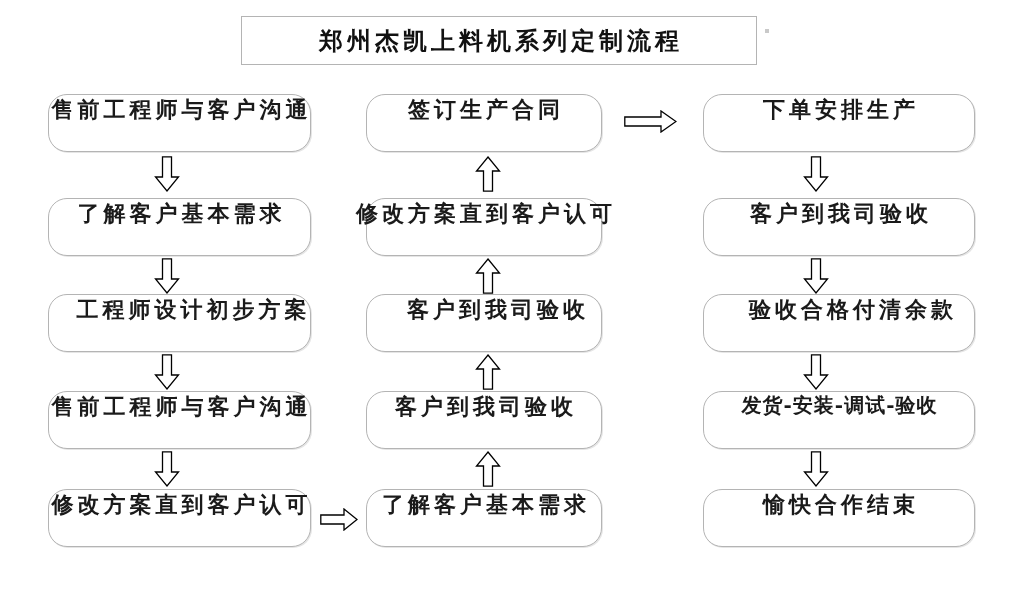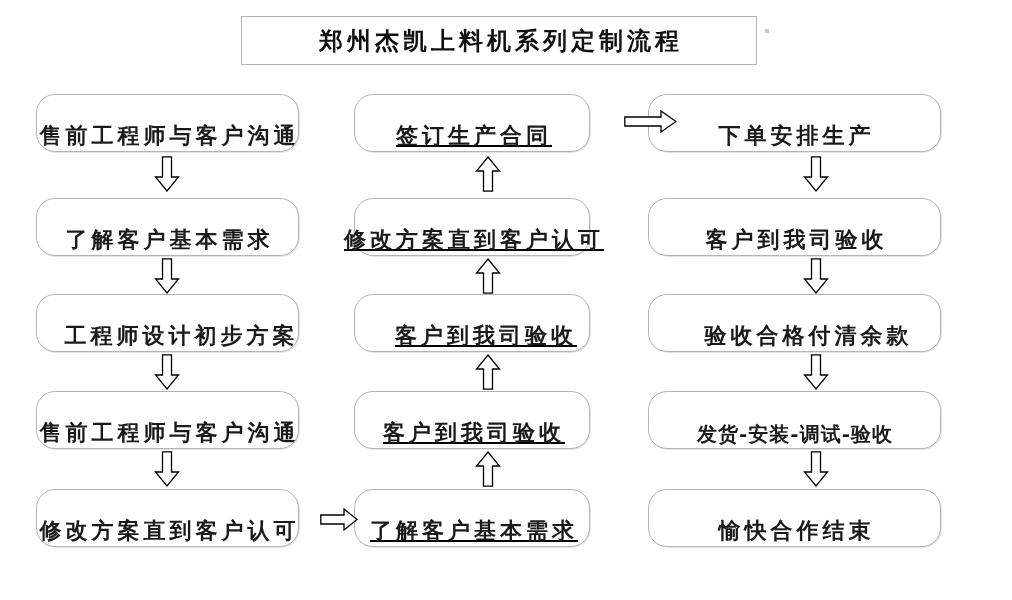--- a/index.html
+++ b/index.html
@@ -28,35 +28,36 @@
     text-indent: 4px;
     color: #111111;
   }
   .box {
     position: absolute;
     height: 58px;
     border: 1px solid #b4b4b4;
     border-radius: 19px;
     background: #ffffff;
     box-sizing: border-box;
-    display: flex; align-items: flex-end; justify-content: center;
+    display: flex; align-items: flex-start; justify-content: center;
     box-shadow: 1px 1px 0 rgba(180,180,180,0.35);
+    margin-left: 12px;
   }
   .box span {
     font-size: 22px;
     font-weight: bold;
     letter-spacing: 4px;
     text-indent: 4px;
     color: #1a1a1a;
     white-space: nowrap;
   }
   .box.tight span { font-size: 20px; letter-spacing: 1px; text-indent: 1px; }
   .col-l { left: 36px;  width: 263px; }
-  .col-m { left: 354px; width: 236px; text-decoration: underline; }
-  .col-r { left: 648px; width: 293px; }
+  .col-m { left: 354px; width: 236px; }
+  .col-r { left: 691px; width: 272px; }
   .row-1 { top: 94px; }
   .row-2 { top: 198px; }
   .row-3 { top: 294px; padding-left: 24px; }
   .row-4 { top: 391px; }
   .row-5 { top: 489px; }
   .arrow { position: absolute; }
   .v-arrow { width: 26px; height: 36px; }
   .al { left: 154px; }  
   .am { left: 475px; }  
   .ar { left: 803px; }  

